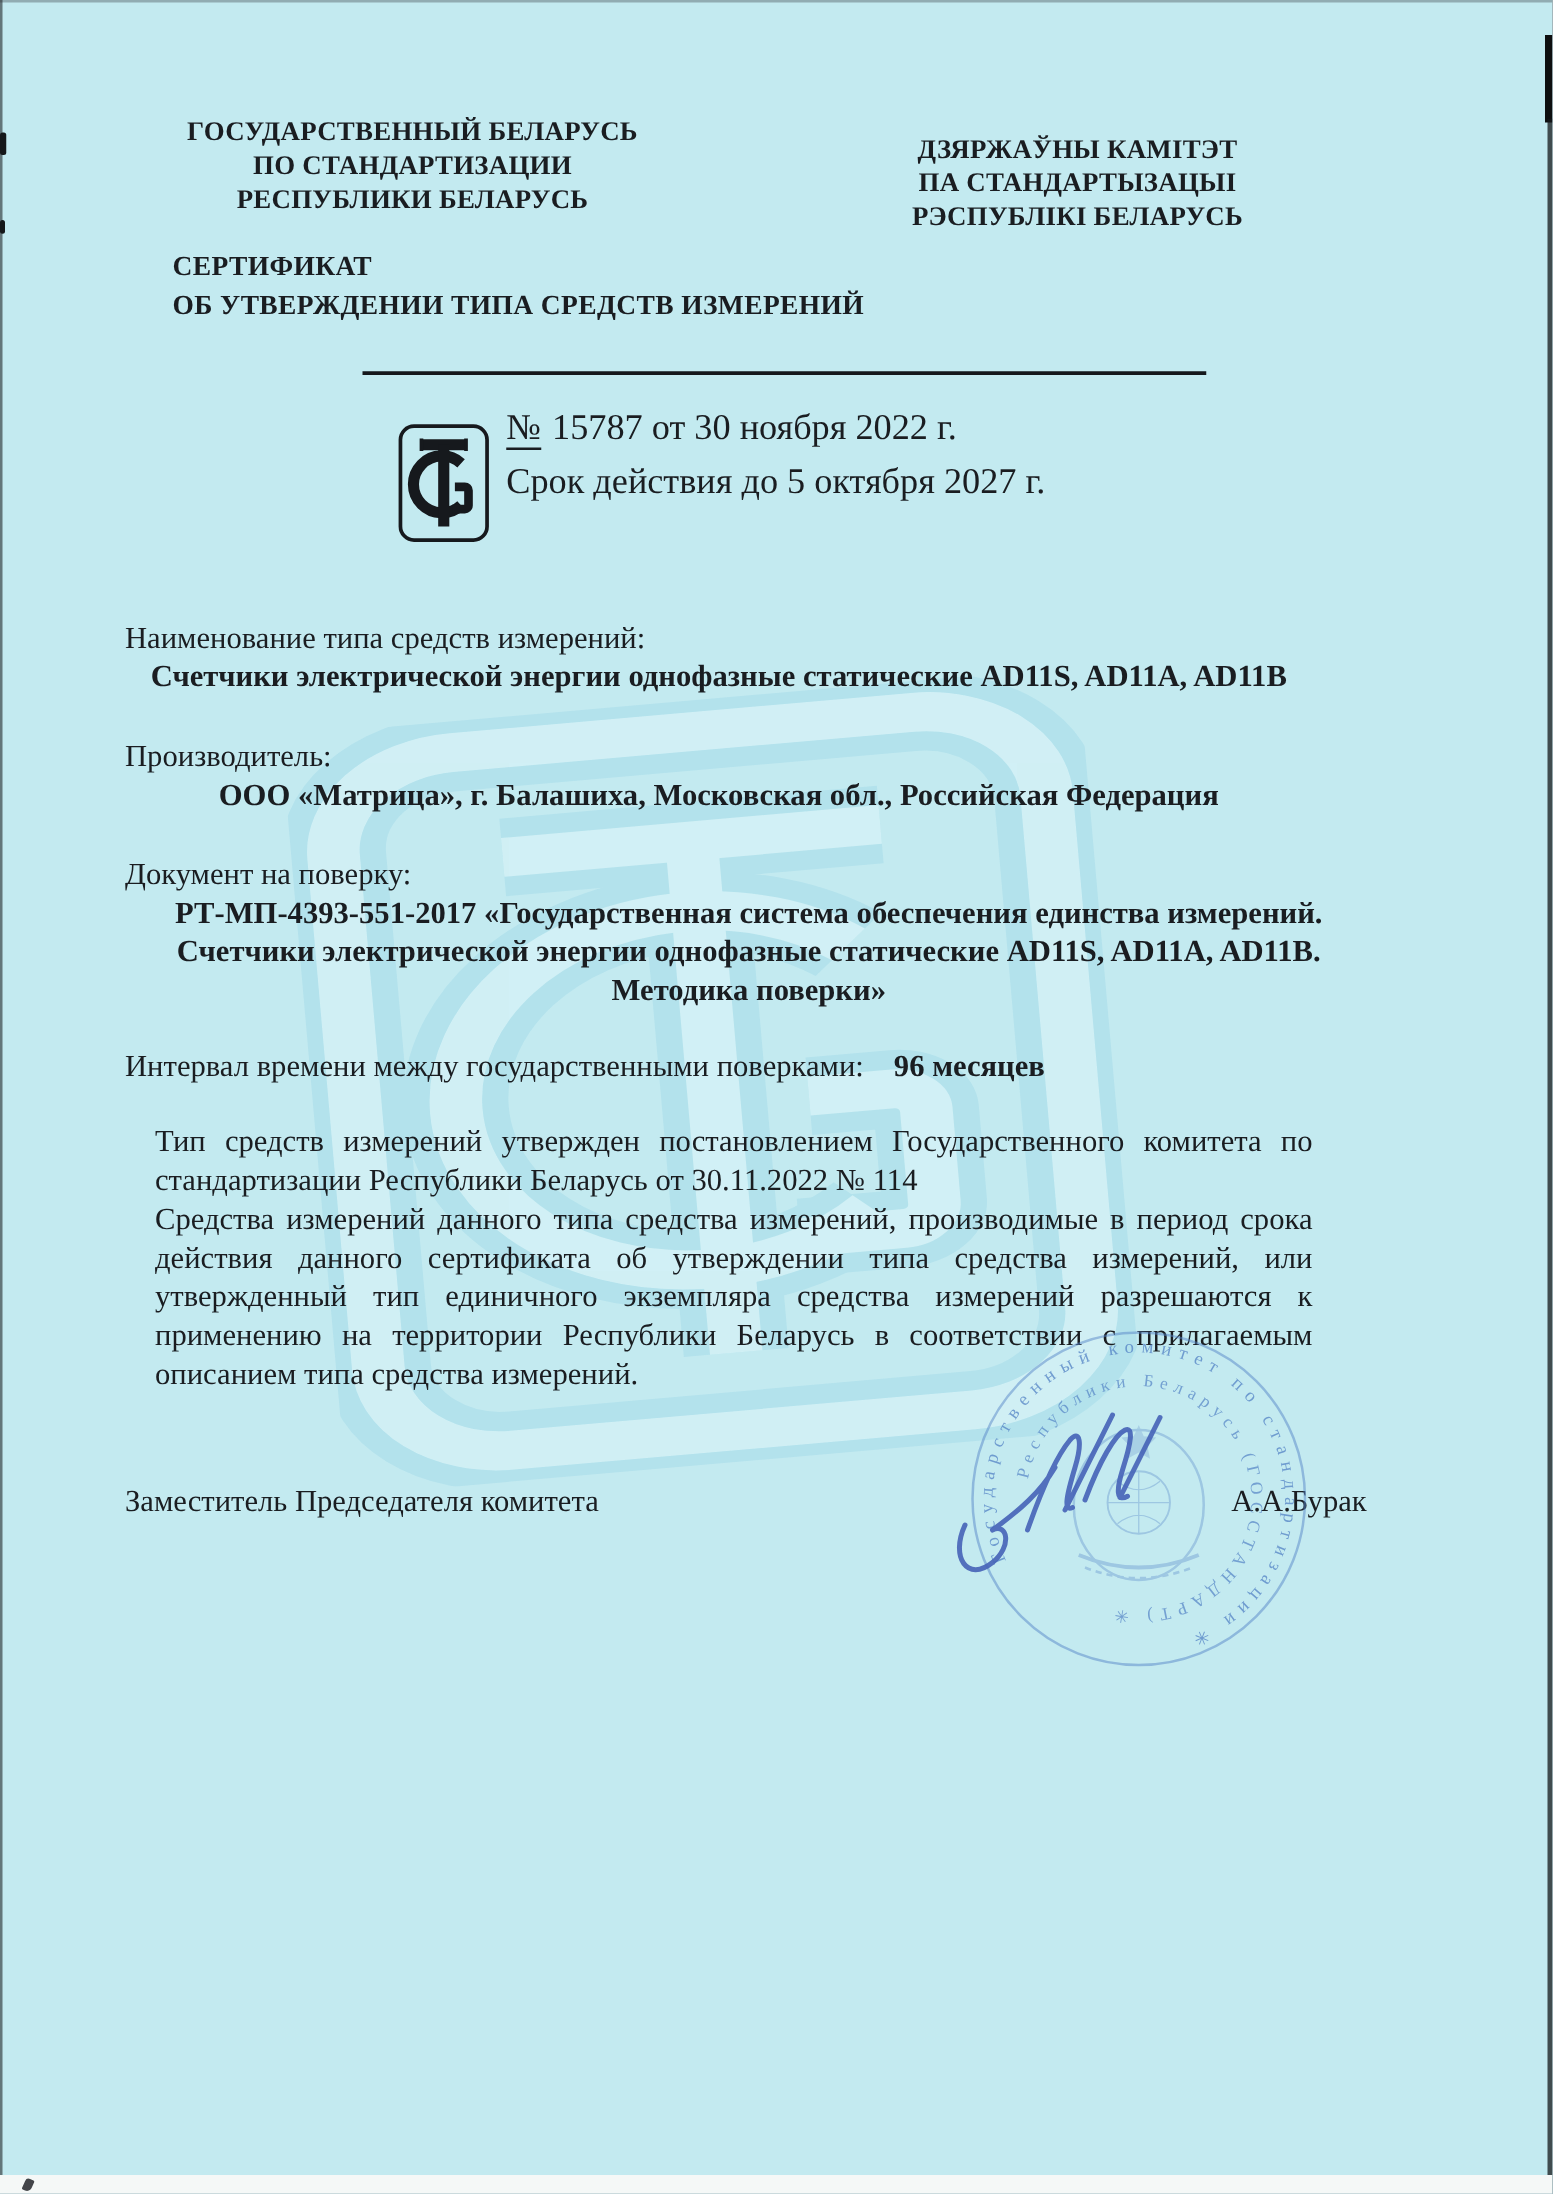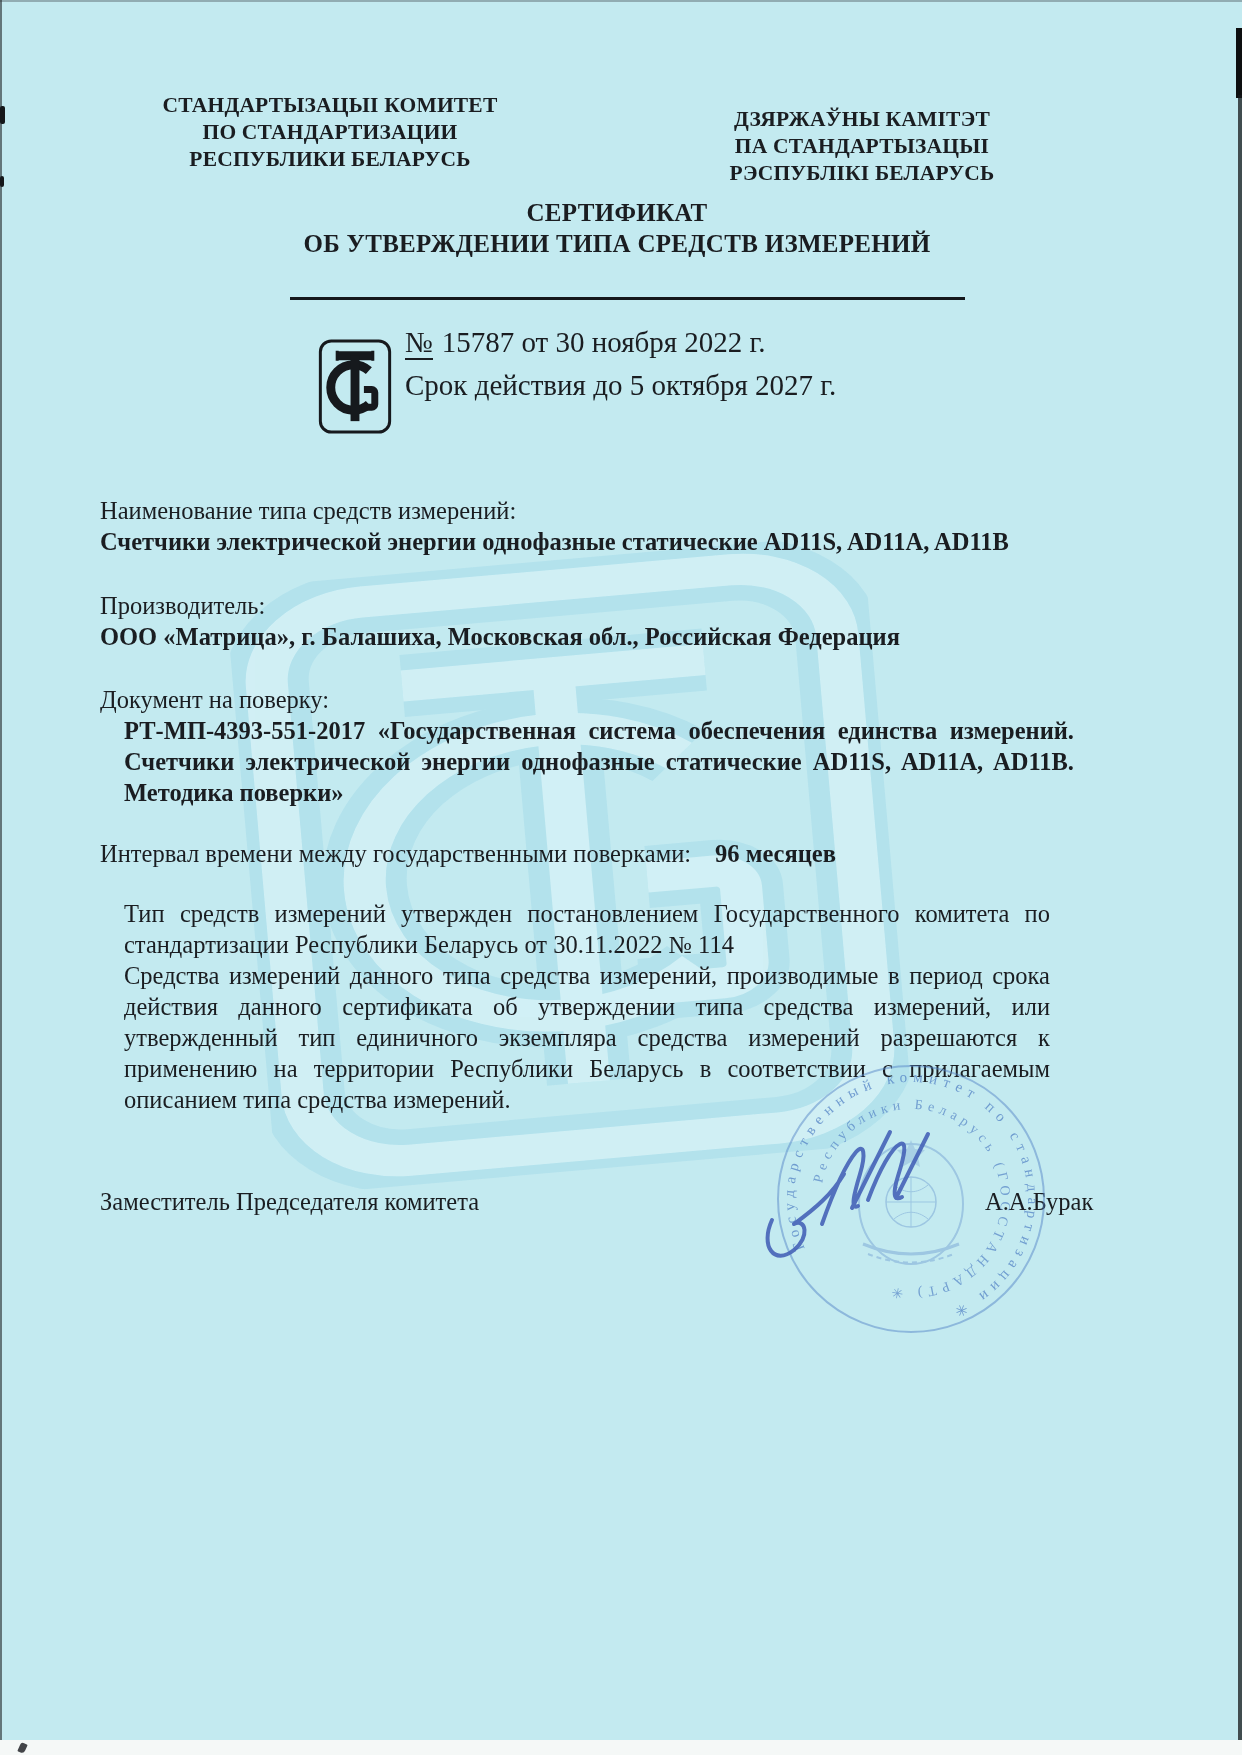--- a/index.html
+++ b/index.html
@@ -18,31 +18,31 @@
   .edge-right{position:absolute;right:0;top:95px;width:4px;height:1645px;background:#14171a;opacity:.75;}
   .bottom-band{position:absolute;left:0;bottom:0;width:100%;height:15px;background:#f5f8f7;}
   .bottom-mark{position:absolute;left:19px;bottom:2px;width:7px;height:10px;background:#23262a;border-radius:3px 1px 4px 1px;transform:rotate(24deg);opacity:.85;}
   
   .watermark{position:absolute;left:250px;top:560px;width:640px;height:610px;transform:rotate(-5deg);opacity:.8;pointer-events:none;}
   
   .hdr{position:absolute;top:92px;text-align:center;font-weight:bold;font-size:21.5px;line-height:27px;letter-spacing:.2px;}
   .hdr-left{left:135px;width:390px;}
   .hdr-right{left:667px;width:390px;margin-top:14px;}
   
-  .title{position:absolute;left:117px;top:197px;width:1000px;text-align:center;font-weight:bold;font-size:25px;line-height:31px;letter-spacing:.3px;}
+  .title{position:absolute;left:138px;top:197px;width:1000px;font-weight:bold;font-size:22px;line-height:31px;letter-spacing:.3px;}
   .title-underline{position:absolute;left:290px;top:297px;width:675px;height:3px;background:#15181c;}
   
   .logo{position:absolute;left:317px;top:338px;width:76px;height:97px;}
   .cert-number{position:absolute;left:405px;top:326px;font-size:29px;}
   .cert-validity{position:absolute;left:405px;top:369px;font-size:29px;}
   .num-sign{border-bottom:2px solid #1a1d21;margin-right:9px;}
   
   .body-block{position:absolute;left:100px;width:950px;font-size:24.5px;line-height:31px;}
   .jst{text-align:justify;margin-left:24px;}
-  .bold{font-weight:bold;}
+  .bold{font-weight:bold;text-align:center;}
   .lbl-name{top:495px;}
   .val-name{top:526px;}
   .lbl-man{top:590px;}
   .val-man{top:621px;}
   .lbl-doc{top:684px;}
   .val-doc{top:715px;}
   .interval{top:838px;}
   .interval .lab{margin-right:24px;}
   .paragraph{top:898px;}
   
@@ -76,21 +76,21 @@
   <div class="edge-top"></div>
   <div class="edge-left"></div>
   <div class="edge-left-blob1"></div>
   <div class="edge-left-blob2"></div>
   <div class="edge-right-top"></div>
   <div class="edge-right"></div>
   <div class="bottom-band"></div>
   <div class="bottom-mark"></div>
 
   <div class="hdr hdr-left">
-    <div>СТАНДАРТЫЗАЦЫІ КОМИТЕТ</div>
+    <div>ГОСУДАРСТВЕННЫЙ БЕЛАРУСЬ</div>
     <div>ПО СТАНДАРТИЗАЦИИ</div>
     <div>РЕСПУБЛИКИ БЕЛАРУСЬ</div>
   </div>
   <div class="hdr hdr-right">
     <div>ДЗЯРЖАЎНЫ КАМІТЭТ</div>
     <div>ПА СТАНДАРТЫЗАЦЫІ</div>
     <div>РЭСПУБЛІКІ БЕЛАРУСЬ</div>
   </div>
 
   <div class="title">

